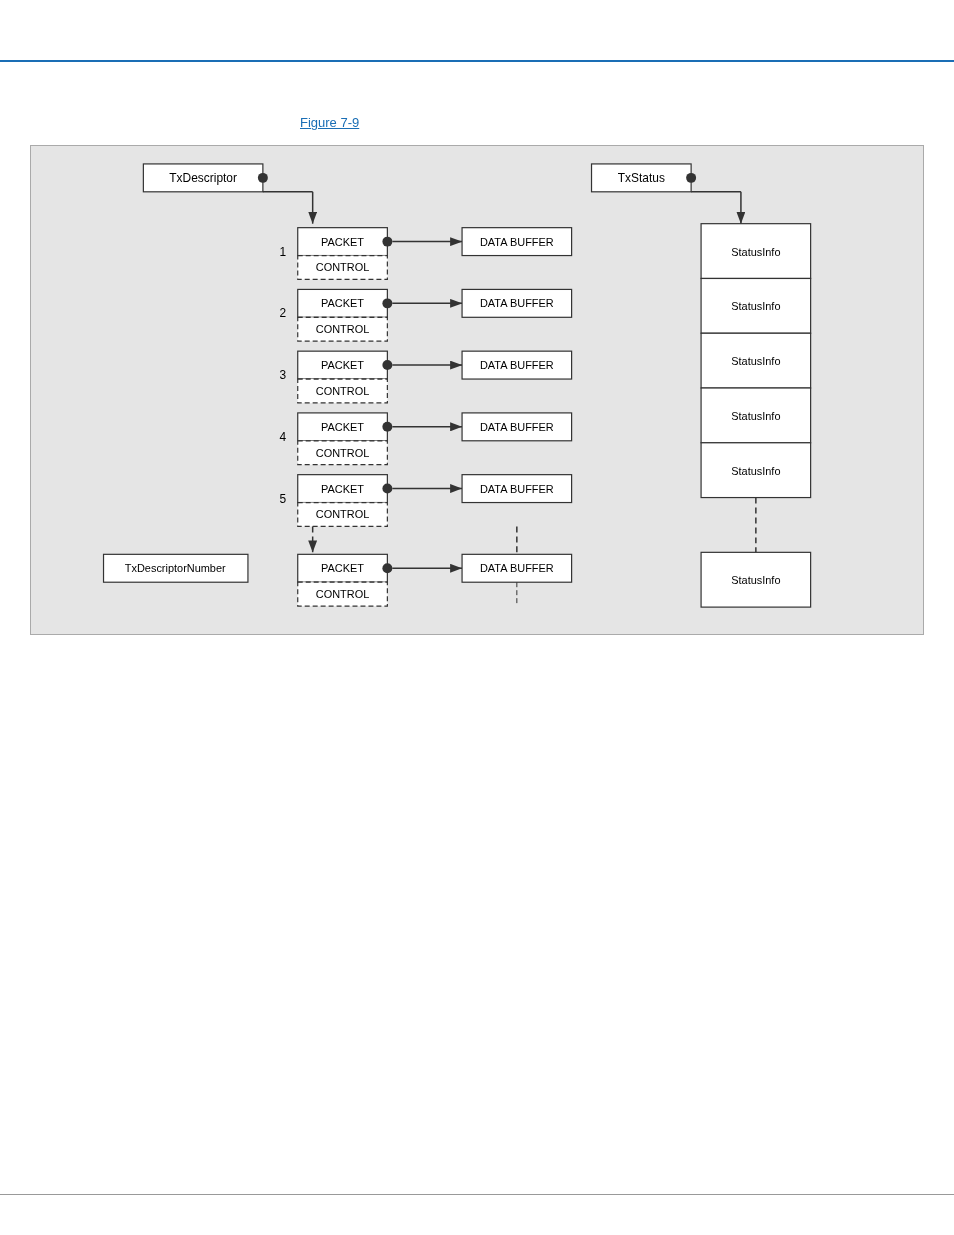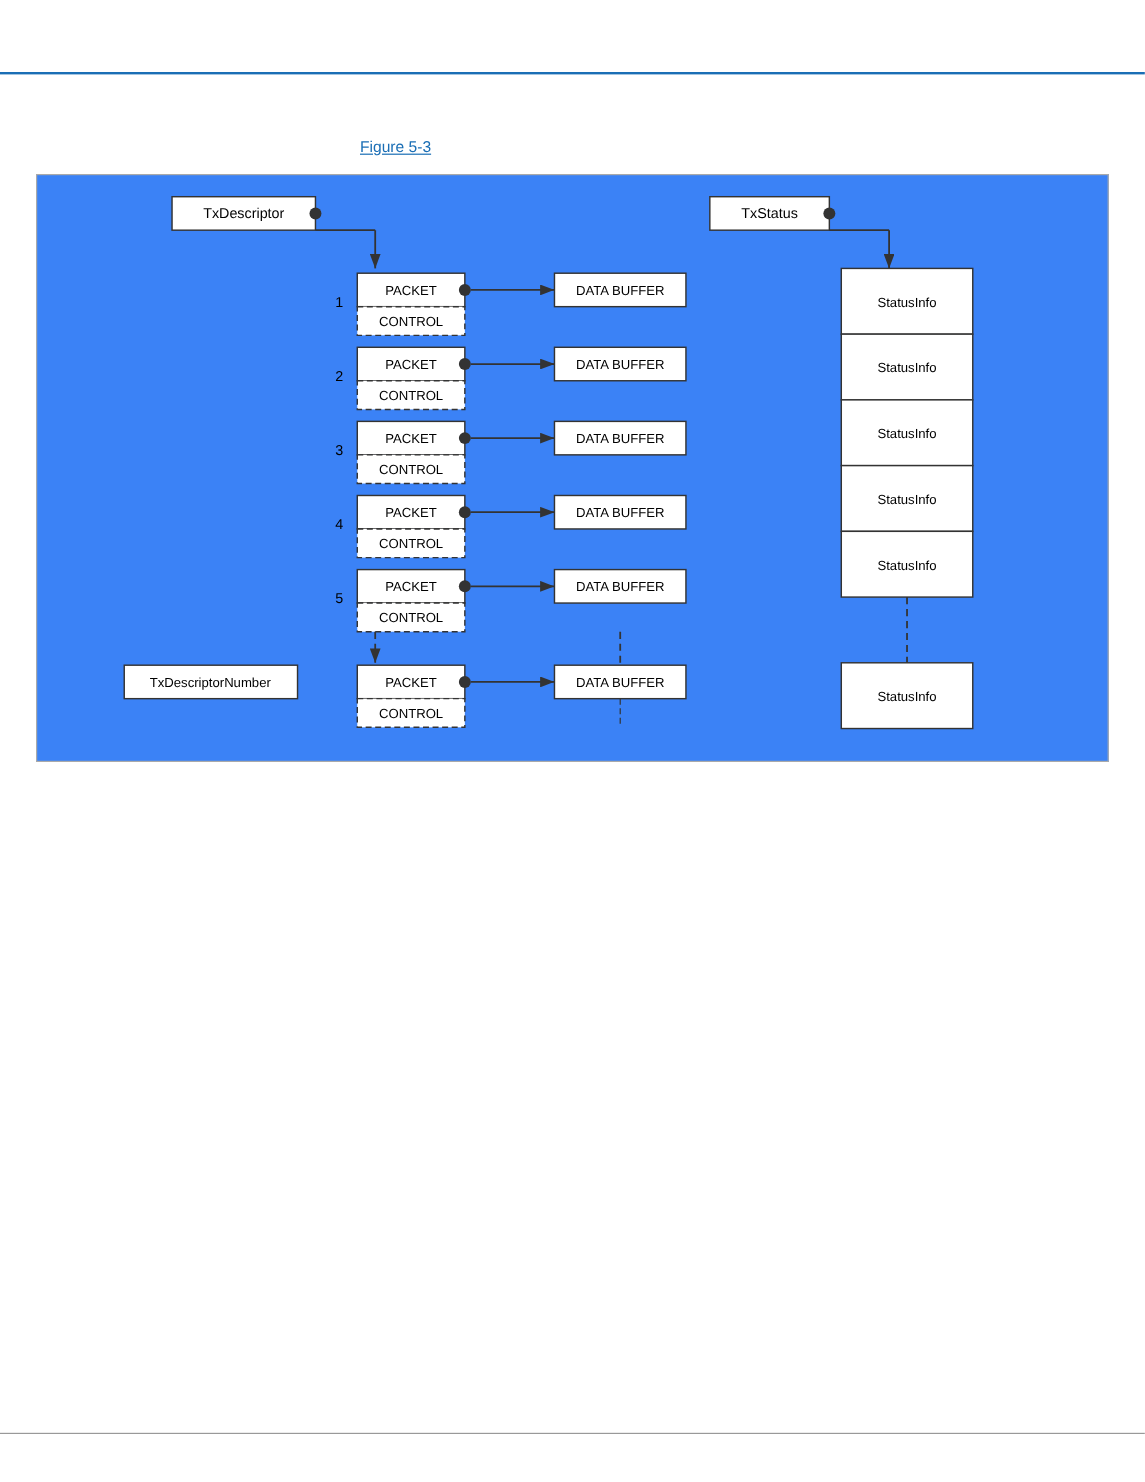--- a/index.html
+++ b/index.html
@@ -39,35 +39,35 @@
       cursor: pointer;
     }
 
     .diagram-container {
       position: absolute;
       top: 145px;
       left: 30px;
       right: 30px;
       height: 490px;
       border: 1px solid #aaa;
-      background: #3b82f6;
+      background: #e5e5e5;
     }
 
     
     .diagram-svg {
       width: 100%;
       height: 100%;
     }
   </style>
 </head>
 <body>
 
 <div class="top-border"></div>
 
-<span class="link-text">Figure 5-3</span>
+<span class="link-text">Figure 7-9</span>
 
 <div class="diagram-container">
   <svg class="diagram-svg" viewBox="0 0 870 490" xmlns="http://www.w3.org/2000/svg">
 
     <defs>
       <marker id="arrowhead" markerWidth="8" markerHeight="6" refX="8" refY="3" orient="auto">
         <polygon points="0 0, 8 3, 0 6" fill="#333"></polygon>
       </marker>
       <marker id="arrowhead-down" markerWidth="8" markerHeight="6" refX="4" refY="6" orient="auto">
         <polygon points="0 0, 8 0, 4 6" fill="#333"></polygon>

